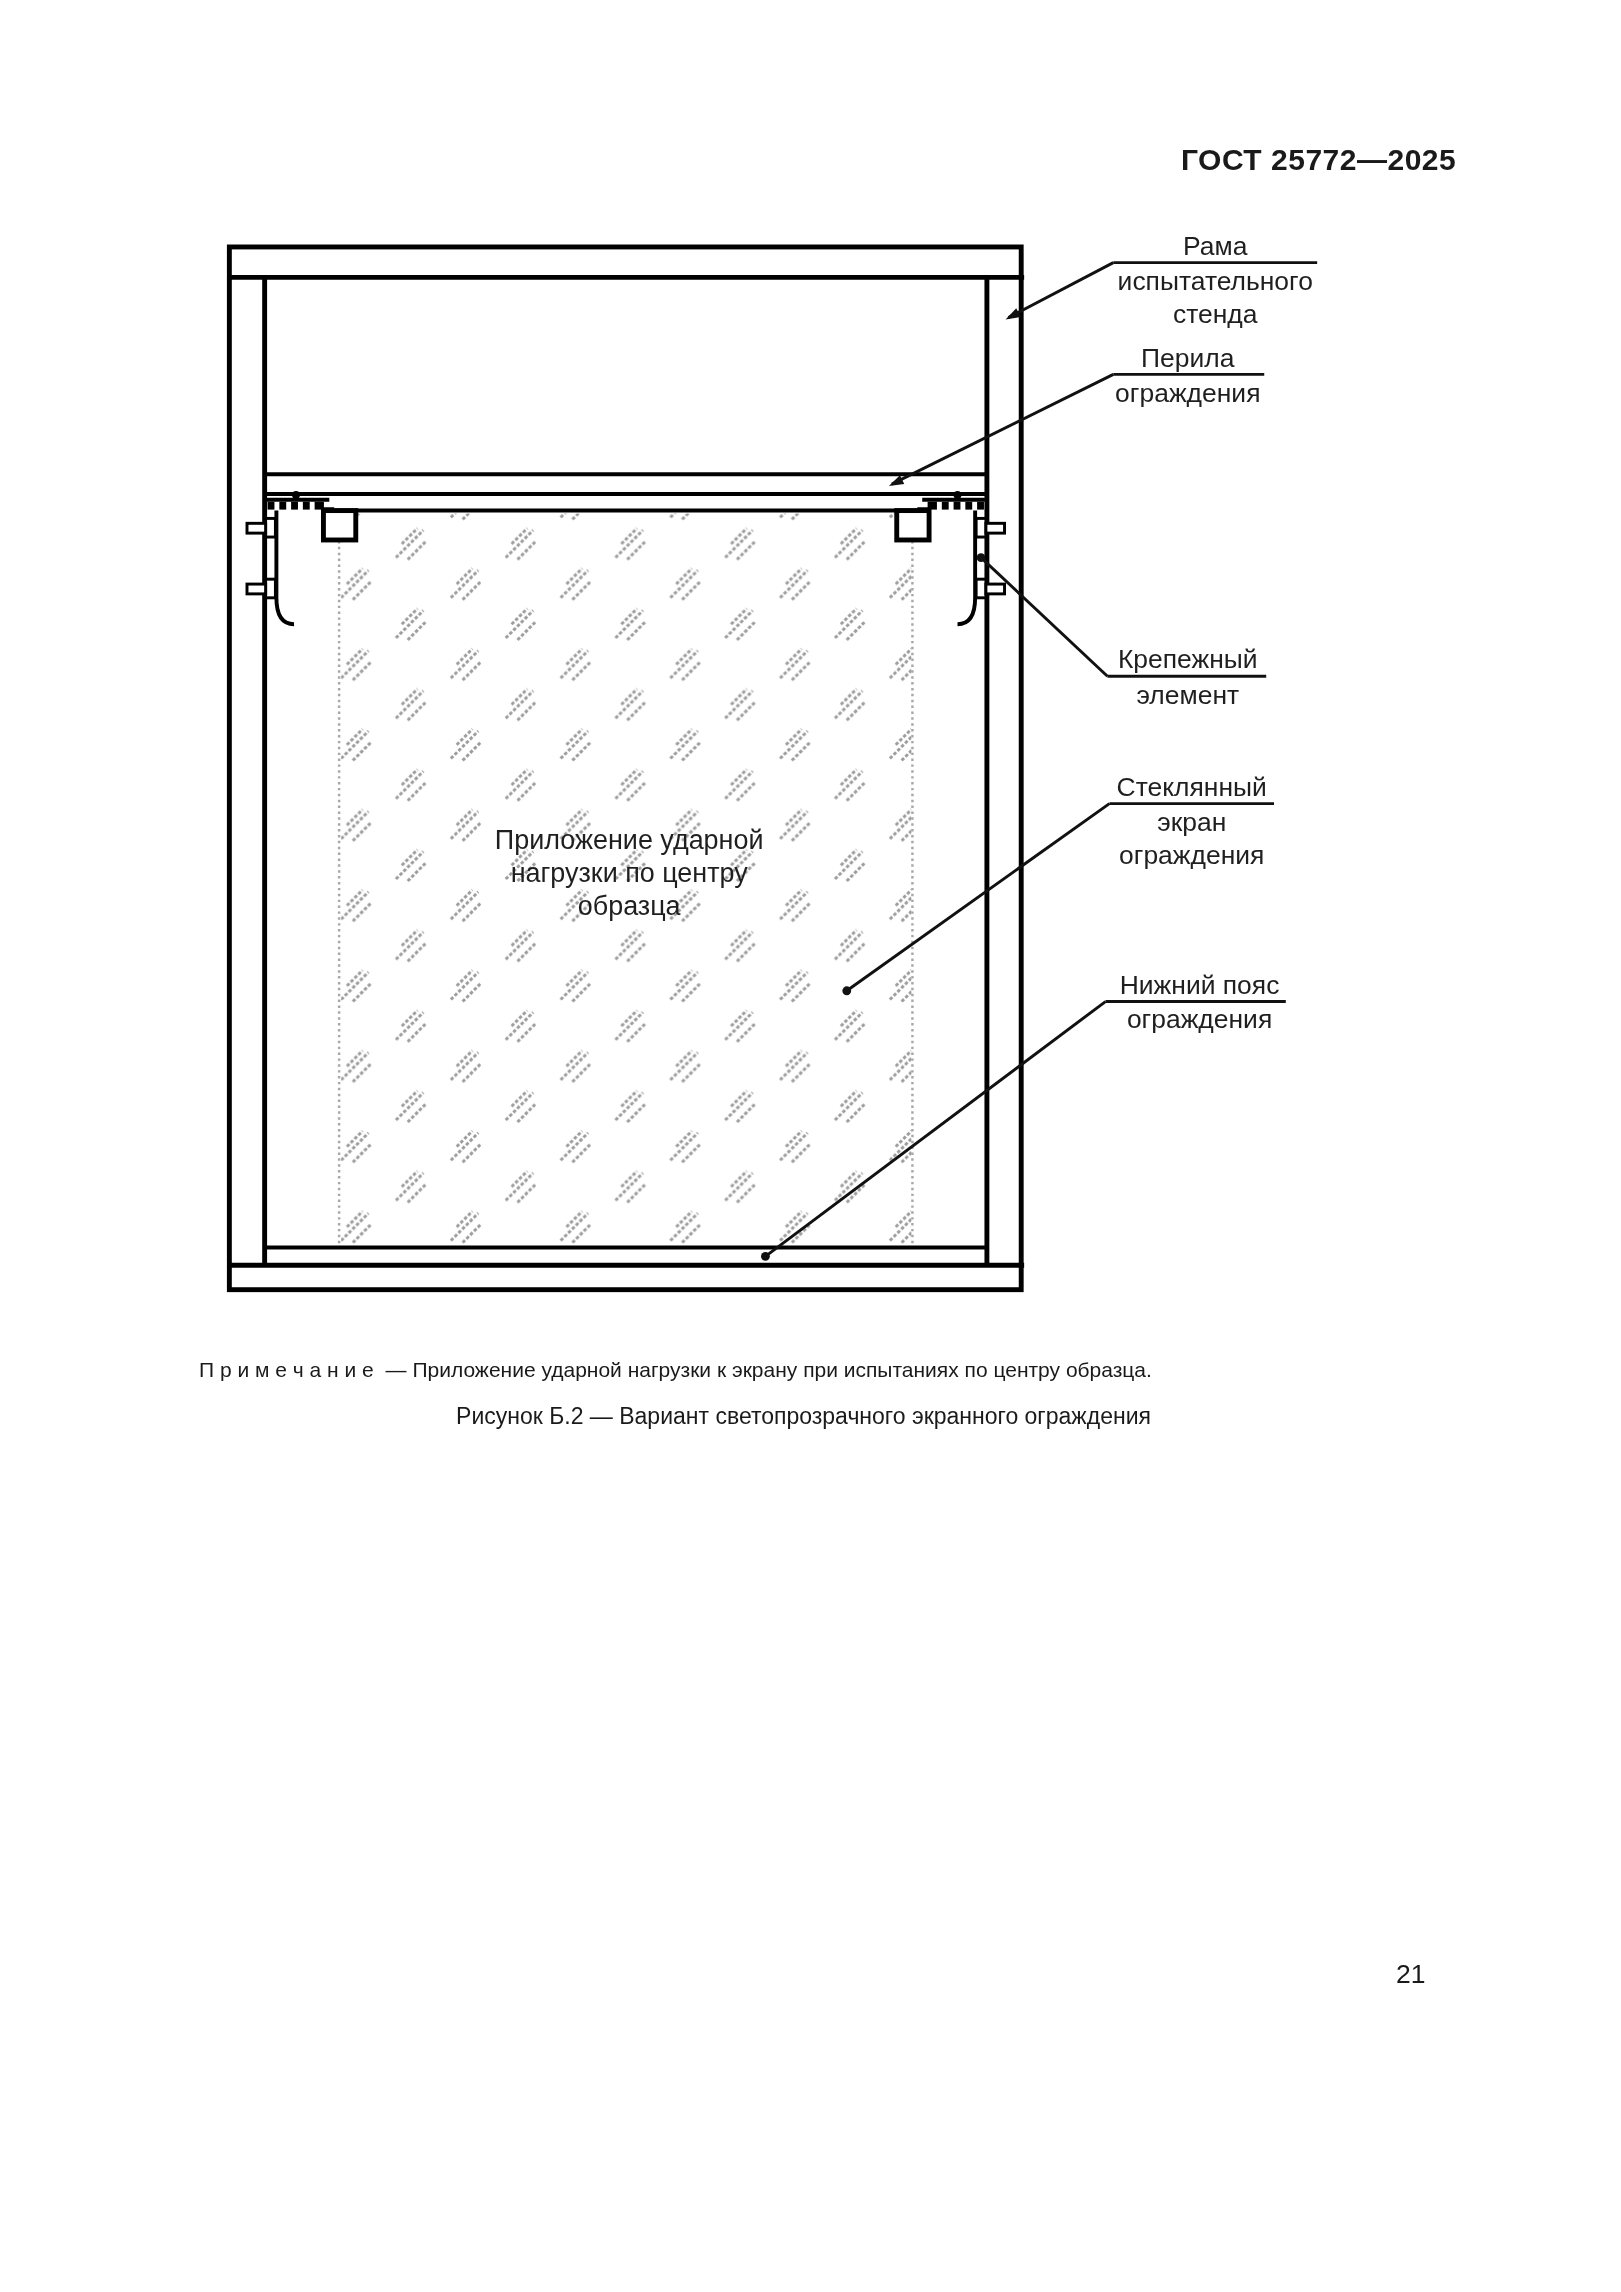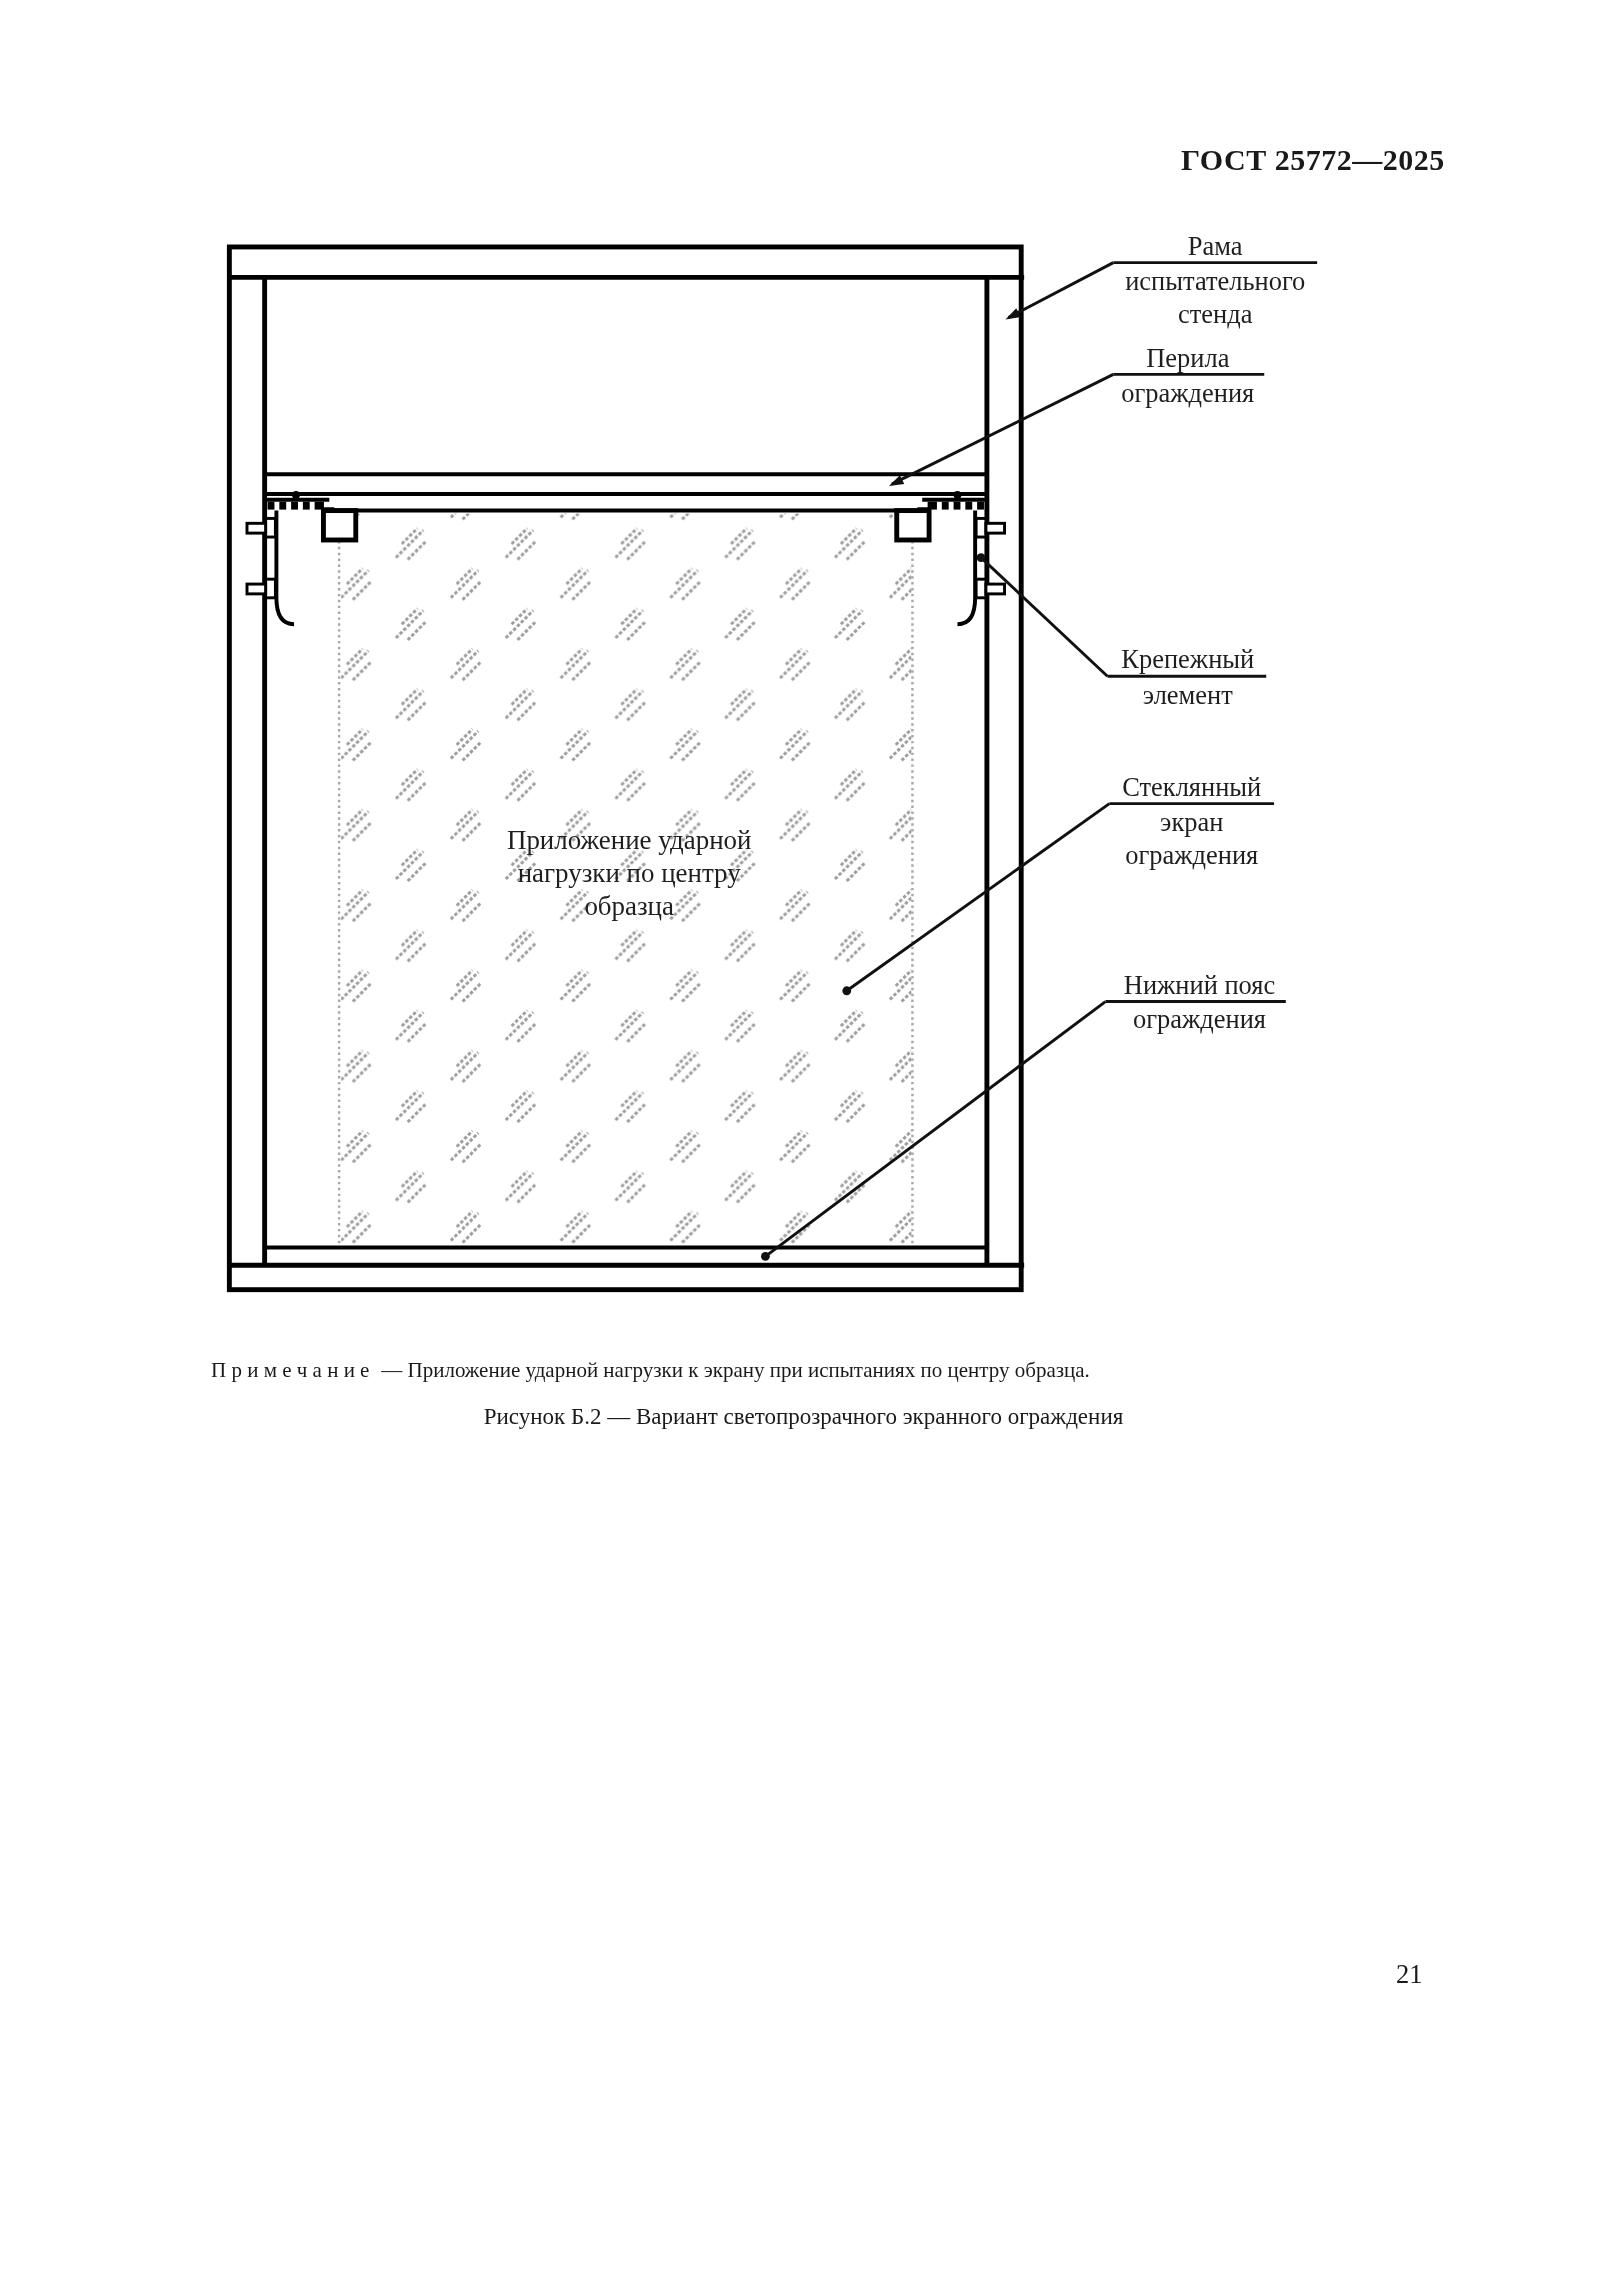--- a/index.html
+++ b/index.html
@@ -1,40 +1,40 @@
 <!DOCTYPE html>
 <html><head>
 <meta charset="utf-8">
 <style>
   html,body{margin:0;padding:0;background:#fff;}
   .page{
     position:relative;
     width:1621px;height:2293px;
     background:#fff;
-    font-family:Liberation Serif, serif;
+    font-family:Liberation Sans, sans-serif;
     color:#1a1a1a;
     overflow:hidden;
   }
   .doc-header{
     position:absolute;left:1181px;top:143px;
     font-size:30px;font-weight:bold;letter-spacing:0.5px;
     white-space:nowrap;
   }
   .figure-svg{position:absolute;left:0;top:0;}
   .frame-line{stroke:#000;stroke-width:5;fill:none;}
   .thin-line{stroke:#000;stroke-width:4;fill:none;}
   .det-line{stroke:#000;stroke-width:3;fill:#fff;}
   .leader{stroke:#111;stroke-width:3;fill:none;}
   .callout-text{font-size:27px;fill:#1f1f1f;text-anchor:middle;}
   .impact-text{font-size:27.5px;fill:#1f1f1f;text-anchor:middle;}
   .glass-edge{stroke:#a8a8a8;stroke-width:2.5;stroke-dasharray:2.5 3.5;fill:none;}
   .wm line{stroke:#9c9c9c;stroke-width:3;stroke-dasharray:3.5 2;}
   .note-block{
     position:absolute;left:199px;top:1358px;width:1235px;
-    font-size:21px;white-space:nowrap;margin-left:12px;
+    font-size:21px;white-space:nowrap;
   }
   .note-block .note-text{margin-left:11.8px;}
   .fig-caption{
     position:absolute;left:0;top:1400px;width:1549px;
     text-align:center;font-size:23px;line-height:33px;padding-left:29px;
   }
   .page-number{
     position:absolute;left:1396px;top:1959px;
     font-size:26.5px;
   }

